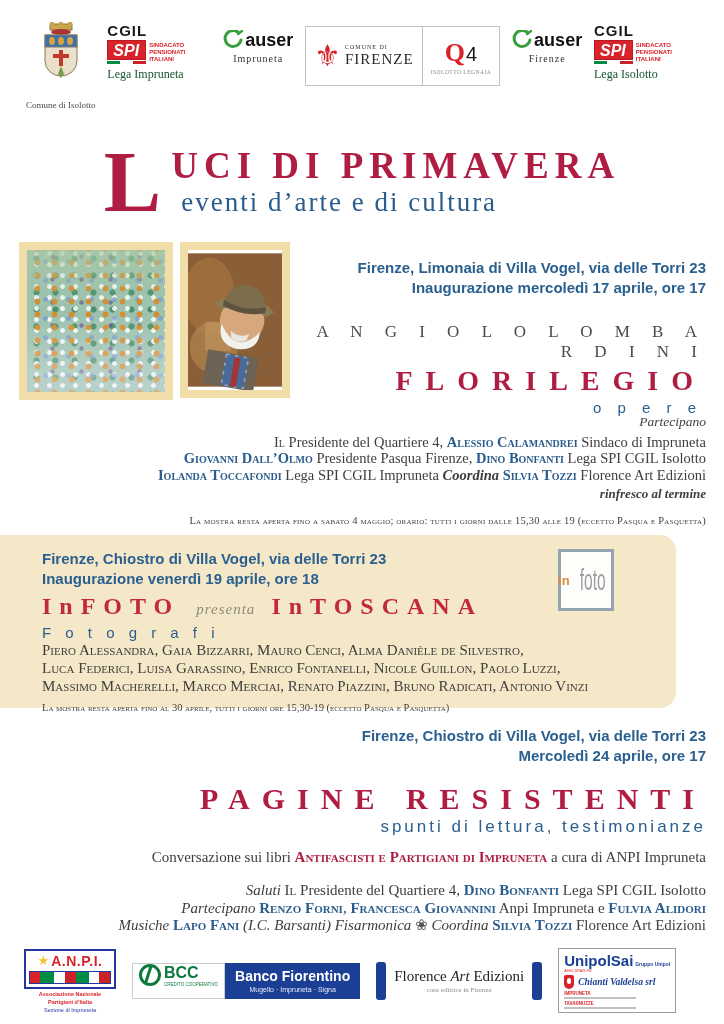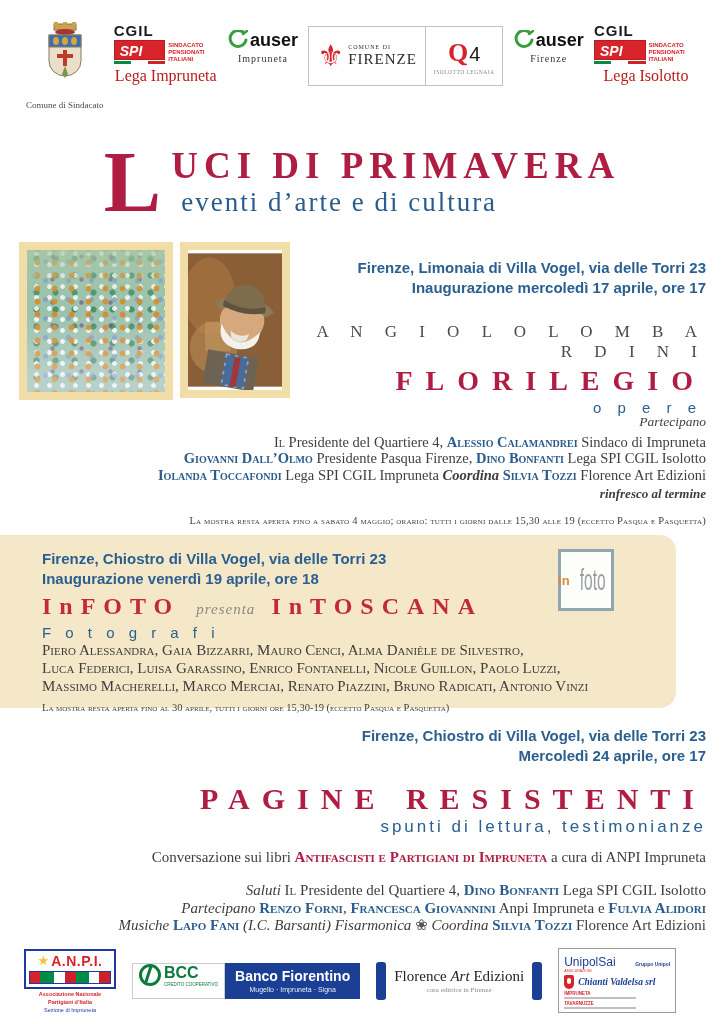--- a/index.html
+++ b/index.html
@@ -8,25 +8,25 @@
 
   
   .header-logos{position:absolute;top:22px;left:0;right:0;display:flex;justify-content:space-between;
                 align-items:flex-start;padding:0 26px;}
   .hlogo{text-align:center;}
   .stemma-caption{font-size:9px;color:#4a4a4a;margin-top:2px;}
   .cgil-logo{width:104px;text-align:left;}
   .cgil-word{font-family:"Liberation Sans",sans-serif;font-weight:bold;font-size:15px;color:#1a1a1a;letter-spacing:1px;}
   .spi-row{display:flex;align-items:flex-start;margin-top:1px;}
   .spi-box{background:#d8232a;color:#fff;font-family:"Liberation Sans",sans-serif;font-weight:bold;
-           font-style:italic;font-size:14px;padding:3px 22px 1px 5px;line-height:14px;border:1px solid #b71c22;}
+           font-style:italic;font-size:16px;padding:3px 6px 1px 5px;line-height:14px;border:1px solid #b71c22;}
   .spi-flag{height:3px;margin-top:1px;background:linear-gradient(90deg,#008c45 33%,#ffffff 33% 66%,#cd212a 66%);}
   .spi-side{font-family:"Liberation Sans",sans-serif;font-size:6px;color:#d8232a;font-weight:bold;
             line-height:7px;margin-left:3px;margin-top:2px;text-transform:uppercase;}
-  .lega{font-size:16px;color:#b91c1c;margin-top:3px;text-align:center;}
+  .lega{font-size:12px;color:#14532d;margin-top:3px;}
   .auser-logo{text-align:center;padding-top:8px;}
   .auser-row{display:flex;justify-content:center;}
   .auser-word{font-family:"Liberation Sans",sans-serif;font-weight:bold;font-size:18px;color:#111;margin-left:2px;}
   .auser-place{font-size:10px;color:#333;margin-top:2px;letter-spacing:1px;}
   .fi-box{display:flex;align-items:center;border:1px solid #c2c2c2;background:#fff;height:58px;margin-top:4px;}
   .fi-left{display:flex;align-items:center;padding:0 8px;border-right:1px solid #c2c2c2;height:100%;}
   .giglio{color:#d8232a;font-size:30px;line-height:30px;margin-right:4px;}
   .fi-words{text-align:left;}
   .fi-small{font-size:6px;color:#333;letter-spacing:1px;}
   .fi-big{font-size:15px;color:#2a2a2a;letter-spacing:1px;}
@@ -122,21 +122,21 @@
   .bcc-blue{background:#1b3f94;color:#fff;padding:6px 10px;text-align:center;}
   .bcc-bank{font-family:"Liberation Sans",sans-serif;font-weight:bold;font-size:14px;line-height:15px;}
   .bcc-places{font-family:"Liberation Sans",sans-serif;font-size:7px;margin-top:2px;color:#e8ecf8;}
   .fae{display:flex;align-items:center;}
   .fae-bar{width:10px;height:38px;background:#1b3f94;border-radius:3px;}
   .fae-mid{text-align:center;margin:0 8px;}
   .fae-name{font-size:15px;color:#22222a;}
   .fae-sub{font-size:7px;color:#8a8a8a;margin-top:1px;}
   .unipol{background:#fff;border:1px solid #9a9a9a;width:118px;padding:3px 5px;box-sizing:border-box;}
   .uni-top{display:flex;justify-content:space-between;align-items:baseline;}
-  .uni-brand{color:#1b3f94;font-family:"Liberation Sans",sans-serif;font-weight:normal;font-size:12px;}
+  .uni-brand{color:#1b3f94;font-family:"Liberation Sans",sans-serif;font-weight:bold;font-size:15px;}
   .uni-brand-sub{color:#d8232a;font-family:"Liberation Sans",sans-serif;font-size:3.5px;display:block;margin-top:-1px;}
   .uni-group{color:#1b3f94;font-family:"Liberation Sans",sans-serif;font-size:5px;font-weight:bold;}
   .uni-mid{display:flex;align-items:center;margin-top:2px;}
   .uni-mark{width:10px;height:14px;background:#d8232a;border-radius:2px 2px 5px 5px;margin-right:4px;position:relative;}
   .uni-mark::after{content:"";position:absolute;left:3px;top:3px;width:4px;height:6px;background:#fff;border-radius:2px;}
   .uni-agency{color:#1b3f94;font-style:italic;font-weight:bold;font-size:9.5px;}
   .uni-city{color:#d8232a;font-family:"Liberation Sans",sans-serif;font-weight:bold;font-size:4.5px;margin-top:2px;}
   .uni-line{height:2px;background:#c0c0c0;width:72px;margin-top:1px;}
 </style>
 </head>
@@ -154,21 +154,21 @@
         <ellipse cx="23" cy="10" rx="10" ry="3" fill="#a33"></ellipse>
         <path d="M7,13 h32 v26 a16,15 0 0 1 -16,15 a16,15 0 0 1 -16,-15 z" fill="#eadfc9" stroke="#8a7a5a"></path>
         <rect x="7" y="13" width="32" height="12" fill="#3a6fb0" stroke="#8a7a5a"></rect>
         <ellipse cx="14" cy="19" rx="3" ry="4" fill="#d9a43a"></ellipse>
           <ellipse cx="23" cy="19" rx="3" ry="4" fill="#d9a43a"></ellipse>
           <ellipse cx="32" cy="19" rx="3" ry="4" fill="#d9a43a"></ellipse>
         <rect x="21" y="28" width="4" height="16" fill="#c0392b"></rect>
           <rect x="15" y="32" width="16" height="4" fill="#c0392b"></rect>
         <path d="M23,44 l3,8 -3,4 -3,-4 z" fill="#7a9a4a"></path>
       </svg>
-      <div class="stemma-caption">Comune di Sindacato</div>
+      <div class="stemma-caption">Comune di Isolotto</div>
     </div>
 
     <div class="cgil-logo">
       <div class="cgil-word">CGIL</div>
       <div class="spi-row">
         <div>
           <div class="spi-box">SPI</div>
           <div class="spi-flag"></div>
         </div>
         <div class="spi-side">Sindacato Pensionati Italiani</div>

